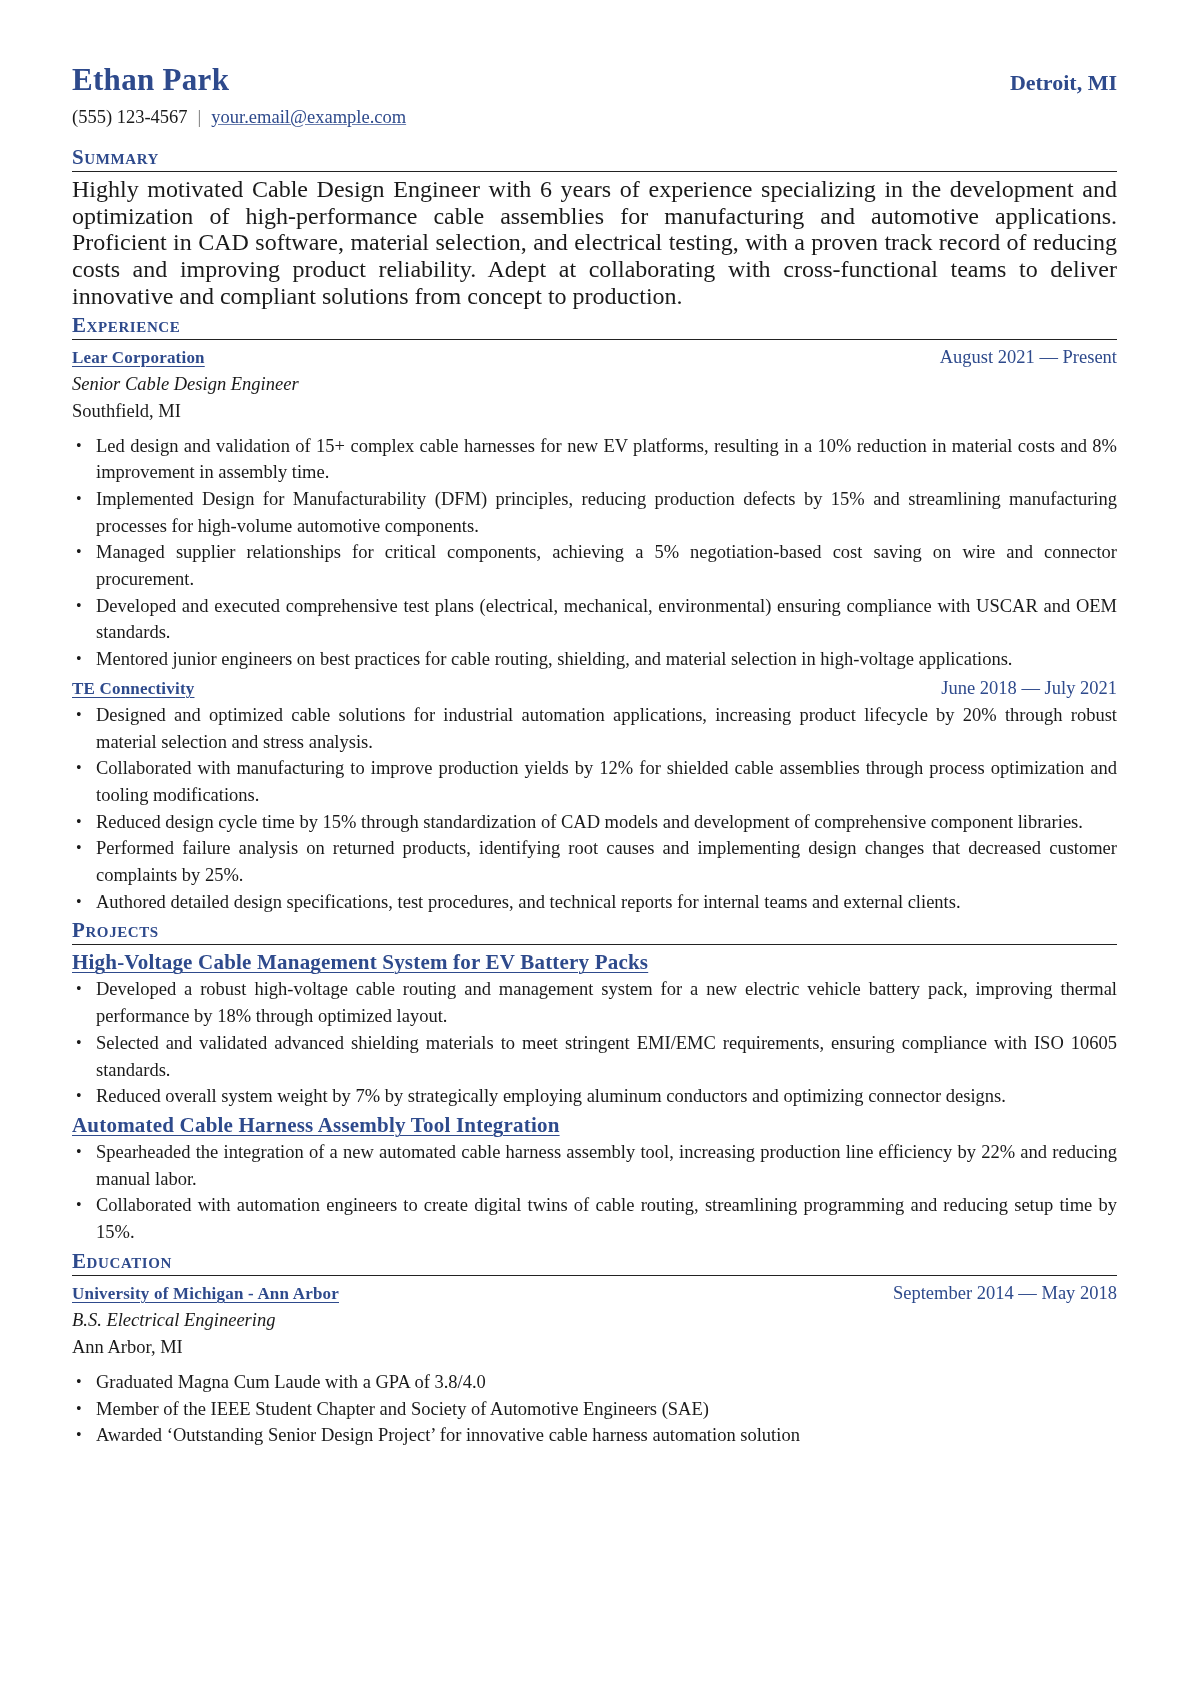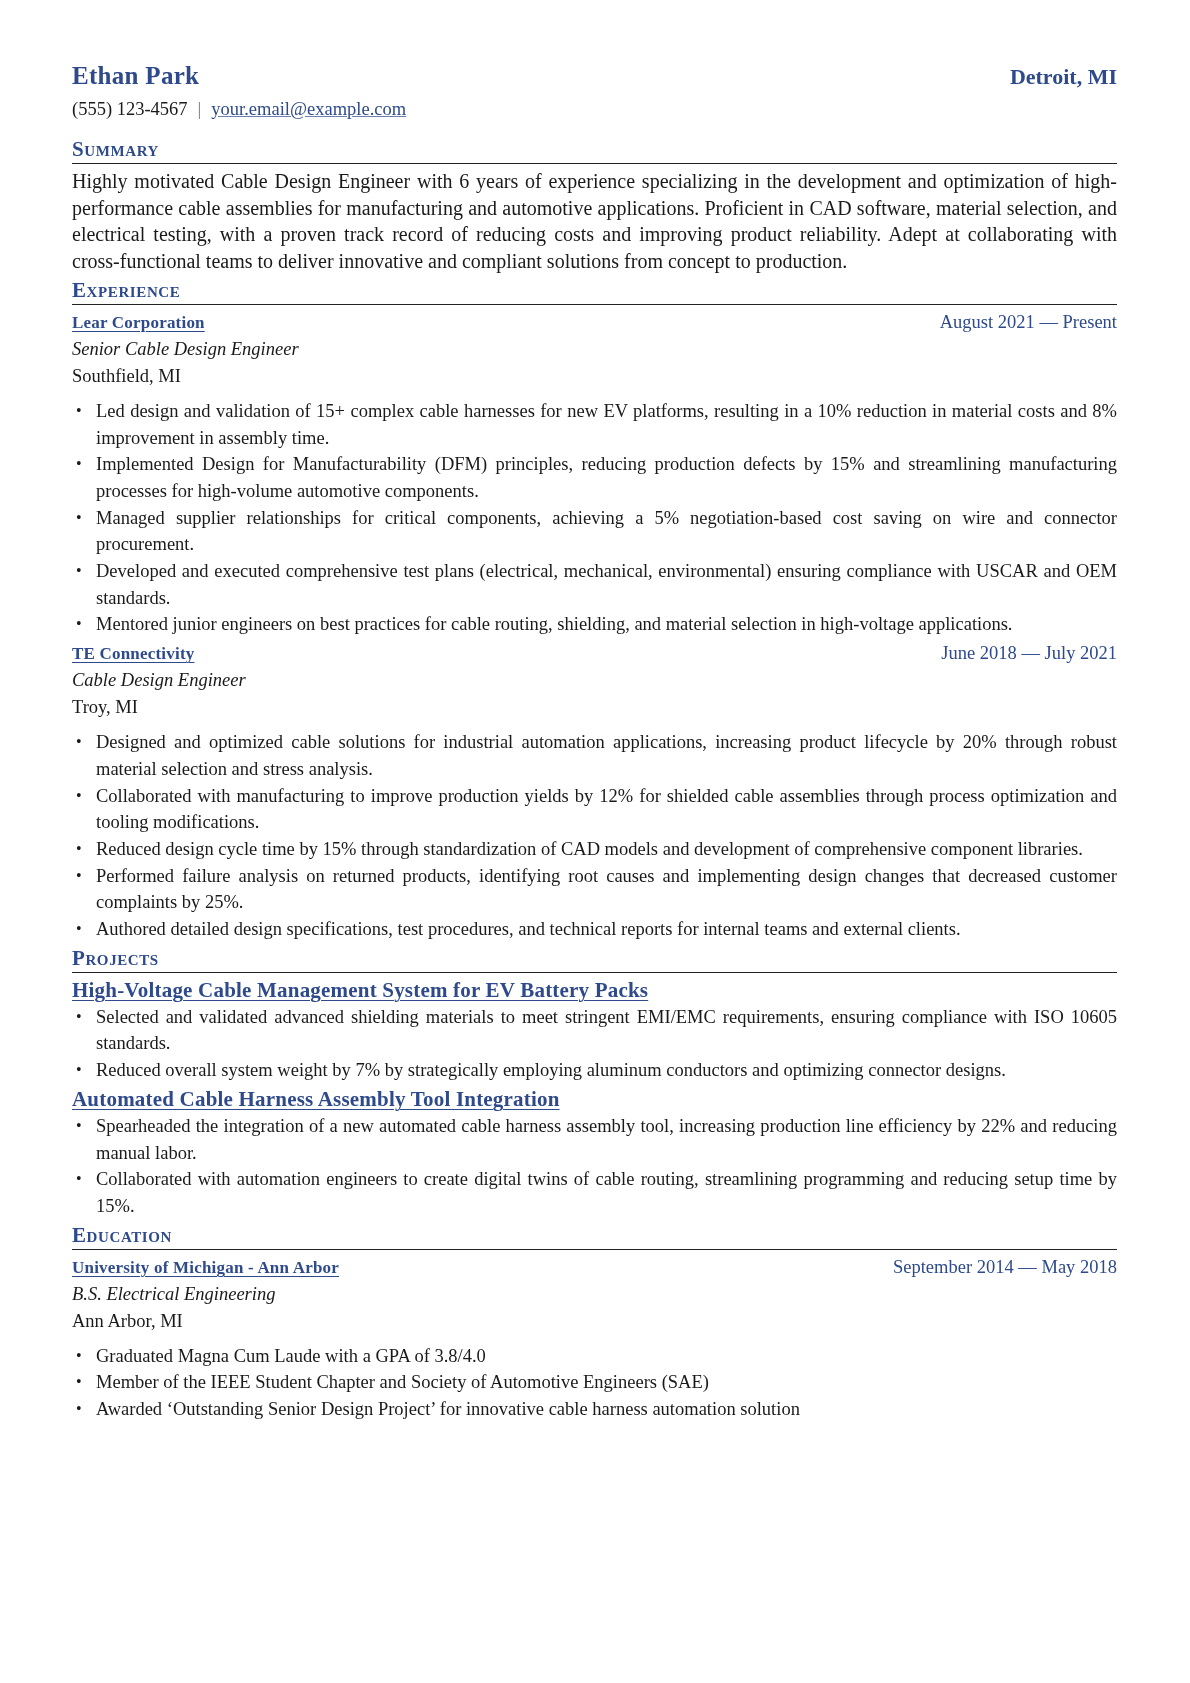--- a/index.html
+++ b/index.html
@@ -1,29 +1,29 @@
 <!DOCTYPE html>
 <html><head>
 <meta charset="utf-8">
 <style>
   html, body { margin: 0; padding: 0; background: #ffffff; }
   body { width: 1190px; height: 1683px; position: relative; overflow: hidden;
          font-family: "Liberation Serif", "DejaVu Serif", serif; color: #1a1a1a; }
   .page { position: absolute; left: 72px; top: 62px; width: 1045px; }
   .header-row { display: flex; justify-content: space-between; align-items: baseline; }
-  .name { font-size: 25px; font-weight: bold; color: #2e4a8c; letter-spacing: 0.3px; }
+  .name { font-size: 31px; font-weight: bold; color: #2e4a8c; letter-spacing: 0.3px; }
   .city { font-size: 22px; font-weight: bold; color: #2e4a8c; }
   .contact { font-size: 18.5px; margin-top: 6px; line-height: 26px; }
   .contact .sep { color: #777; margin: 0 10px; }
   .contact a { color: #2e4a8c; text-decoration: underline; text-decoration-color: #6b7fb0; }
   .section { margin-top: 2px; }
   .sec-title { font-size: 21px; font-weight: bold; color: #2e4a8c; font-variant: small-caps;
                letter-spacing: 0.6px; line-height: 26px; border-bottom: 1.3px solid #222;
                padding-bottom: 1px; margin-bottom: 4px; }
-  p.summary { margin: 0; font-size: 20px; line-height: 26.7px; text-align: justify; }
+  p.summary { margin: 0; font-size: 24px; line-height: 26.7px; text-align: justify; }
   .entry-head { display: flex; justify-content: space-between; align-items: baseline; line-height: 27px; }
   .org { font-size: 17px; font-weight: bold; color: #2e4a8c; 
          text-decoration-thickness: 1.2px; text-underline-offset: 3px; letter-spacing: 0.2px; }
   .dates { font-size: 18.5px; color: #2e4a8c; }
   .entry-sub { display: flex; justify-content: space-between; align-items: baseline;
                font-size: 18.5px; line-height: 27px; margin-bottom: 8px; flex-direction: column; }
   .role { font-style: italic; }
   ul.bullets { list-style: none; margin: 0 0 2px 0; padding: 0; }
   ul.bullets li { position: relative; padding-left: 24px; font-size: 18.5px; line-height: 26.7px;
                   text-align: justify; }
@@ -69,40 +69,37 @@
         <li>Developed and executed comprehensive test plans (electrical, mechanical, environmental) ensuring compliance with USCAR and OEM standards.</li>
         <li>Mentored junior engineers on best practices for cable routing, shielding, and material selection in high-voltage applications.</li>
       </ul>
     </div>
 
     <div>
       <div class="entry-head">
         <a class="org" href="#">TE Connectivity</a>
         <span class="dates">June 2018 — July 2021</span>
       </div>
-      <div class="entry-sub">
-        <span class="role">Cable Design Engineer</span>
-        <span>Troy, MI</span>
-      </div>
       <ul class="bullets">
         <li>Designed and optimized cable solutions for industrial automation applications, increasing product lifecycle by 20% through robust material selection and stress analysis.</li>
         <li>Collaborated with manufacturing to improve production yields by 12% for shielded cable assemblies through process optimization and tooling modifications.</li>
         <li>Reduced design cycle time by 15% through standardization of CAD models and development of comprehensive component libraries.</li>
         <li>Performed failure analysis on returned products, identifying root causes and implementing design changes that decreased customer complaints by 25%.</li>
         <li>Authored detailed design specifications, test procedures, and technical reports for internal teams and external clients.</li>
       </ul>
     </div>
   </div>
 
   <div class="section">
     <div class="sec-title">Projects</div>
 
     <div>
       <a class="proj-title" href="#">High-Voltage Cable Management System for EV Battery Packs</a>
       <ul class="bullets">
+        <li>Developed a robust high-voltage cable routing and management system for a new electric vehicle battery pack, improving thermal performance by 18% through optimized layout.</li>
         <li>Selected and validated advanced shielding materials to meet stringent EMI/EMC requirements, ensuring compliance with ISO 10605 standards.</li>
         <li>Reduced overall system weight by 7% by strategically employing aluminum conductors and optimizing connector designs.</li>
       </ul>
     </div>
 
     <div>
       <a class="proj-title" href="#">Automated Cable Harness Assembly Tool Integration</a>
       <ul class="bullets">
         <li>Spearheaded the integration of a new automated cable harness assembly tool, increasing production line efficiency by 22% and reducing manual labor.</li>
         <li>Collaborated with automation engineers to create digital twins of cable routing, streamlining programming and reducing setup time by 15%.</li>

